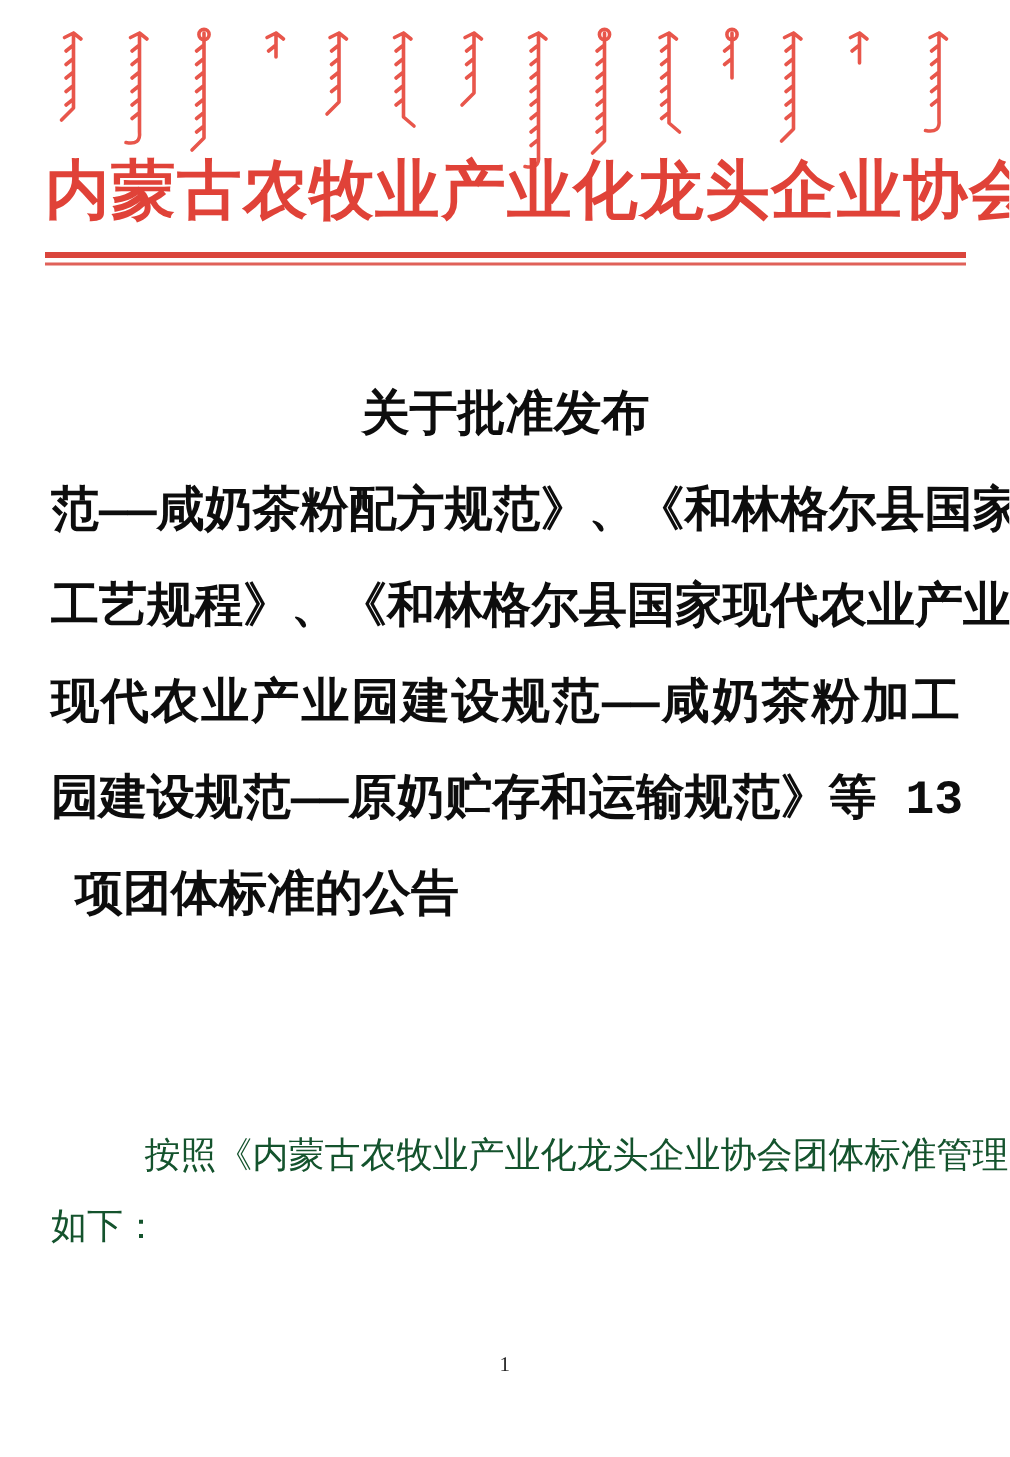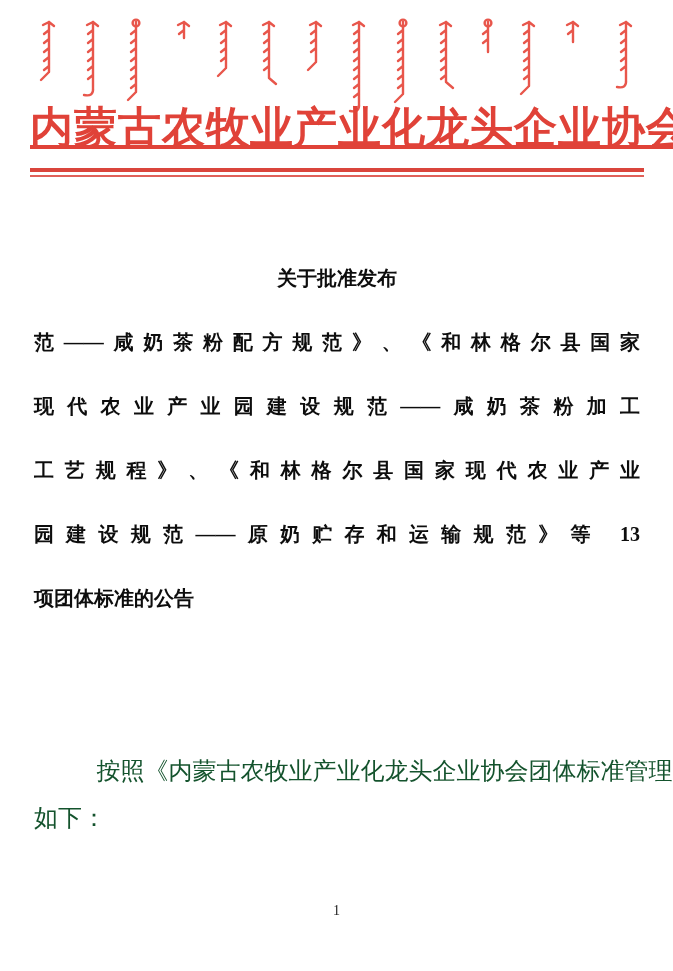--- a/index.html
+++ b/index.html
@@ -25,32 +25,32 @@
     text-align:justify;text-align-last:justify;
     white-space:nowrap;
     letter-spacing:1px;
   }
   .rules{position:absolute;top:168px;left:30px;right:29px;}
   .rule-thick{height:4px;}
   .rule-thin{height:2px;margin-top:3px;opacity:.85;}
   
   .doc-title{
     position:absolute;top:246px;left:34px;right:33px;
-    font-family:Liberation Serif, serif;
+    font-family:Liberation Mono, monospace;
     font-weight:700;
-    font-size:20px;
+    font-size:32px;
     color:#0d0d0d;
   }
   .doc-title .t-line{
     height:64px;line-height:64px;
     text-align:justify;text-align-last:justify;
     white-space:nowrap;
   }
   .doc-title .t-center{text-align:center;text-align-last:center;}
-  .doc-title .t-left{text-align:left;text-align-last:left;}
+  .doc-title .t-left{text-align:left;text-align-last:left;margin-left:16px;}
   
   .doc-body{
     position:absolute;top:748px;left:34px;right:33px;
     font-family:"Liberation Serif","DejaVu Serif",serif;
     font-size:24px;
     color:#14532d;
   }
   .doc-body .b-line{
     height:47px;line-height:47px;
     text-align:justify;text-align-last:justify;
@@ -84,32 +84,32 @@
       <path d="M 403 10 L 403 82 M 403 18 L 398 22 M 403 27 L 398 31 M 403 36 L 398 40 M 403 45 L 398 49 M 403 54 L 398 58 M 403 63 L 398 67 M 403 72 L 398 76 M 403 82 L 395 90 "></path>
       <circle cx="403" cy="11" r="3.4"></circle>
       <path d="M 440 13 L 446 10 L 451 14 M 446 10 L 446 70 M 446 18 L 441 22 M 446 27 L 441 31 M 446 36 L 441 40 M 446 45 L 441 49 M 446 54 L 441 58 M 446 63 L 441 67 M 446 70 L 453 76 "></path>
       <path d="M 488 10 L 488 40 M 488 18 L 483 22 M 488 27 L 483 31 "></path>
       <circle cx="488" cy="11" r="3.4"></circle>
       <path d="M 523 13 L 529 10 L 534 14 M 529 10 L 529 74 M 529 18 L 524 22 M 529 27 L 524 31 M 529 36 L 524 40 M 529 45 L 524 49 M 529 54 L 524 58 M 529 63 L 524 67 M 529 74 L 521 82 "></path>
       <path d="M 567 13 L 573 10 L 578 14 M 573 10 L 573 30 M 573 18 L 568 22 "></path>
       <path d="M 620 13 L 626 10 L 631 14 M 626 10 L 626 68 M 626 18 L 621 22 M 626 27 L 621 31 M 626 36 L 621 40 M 626 45 L 621 49 M 626 54 L 621 58 M 626 68 Q 627 77 617 75 "></path>
     </svg>
 
-  <div class="org-name" style="color: rgb(224, 66, 56); text-decoration: underline;">内蒙古农牧业产业化龙头企业协会</div>
+  <div class="org-name" style="color: rgb(224, 66, 56);">内蒙古农牧业产业化龙头企业协会</div>
 
   <div class="rules">
     <div class="rule-thick" style="background: rgb(218, 69, 60);"></div>
     <div class="rule-thin" style="background: rgb(218, 69, 60);"></div>
   </div>
 
   <div class="doc-title">
     <div class="t-line t-center">关于批准发布</div>
     <div class="t-line">范——咸奶茶粉配方规范》、《和林格尔县国家</div>
+    <div class="t-line">工艺规程》、《和林格尔县国家现代农业产业</div>
     <div class="t-line">现代农业产业园建设规范——咸奶茶粉加工</div>
-    <div class="t-line">工艺规程》、《和林格尔县国家现代农业产业</div>
     <div class="t-line">园建设规范——原奶贮存和运输规范》等 13</div>
     <div class="t-line t-left">项团体标准的公告</div>
   </div>
 
   <div class="doc-body">
     <div class="b-line b-indent">按照《内蒙古农牧业产业化龙头企业协会团体标准管理</div>
     <div class="b-line b-left">如下：</div>
   </div>
 
   <div class="page-number">1</div>

